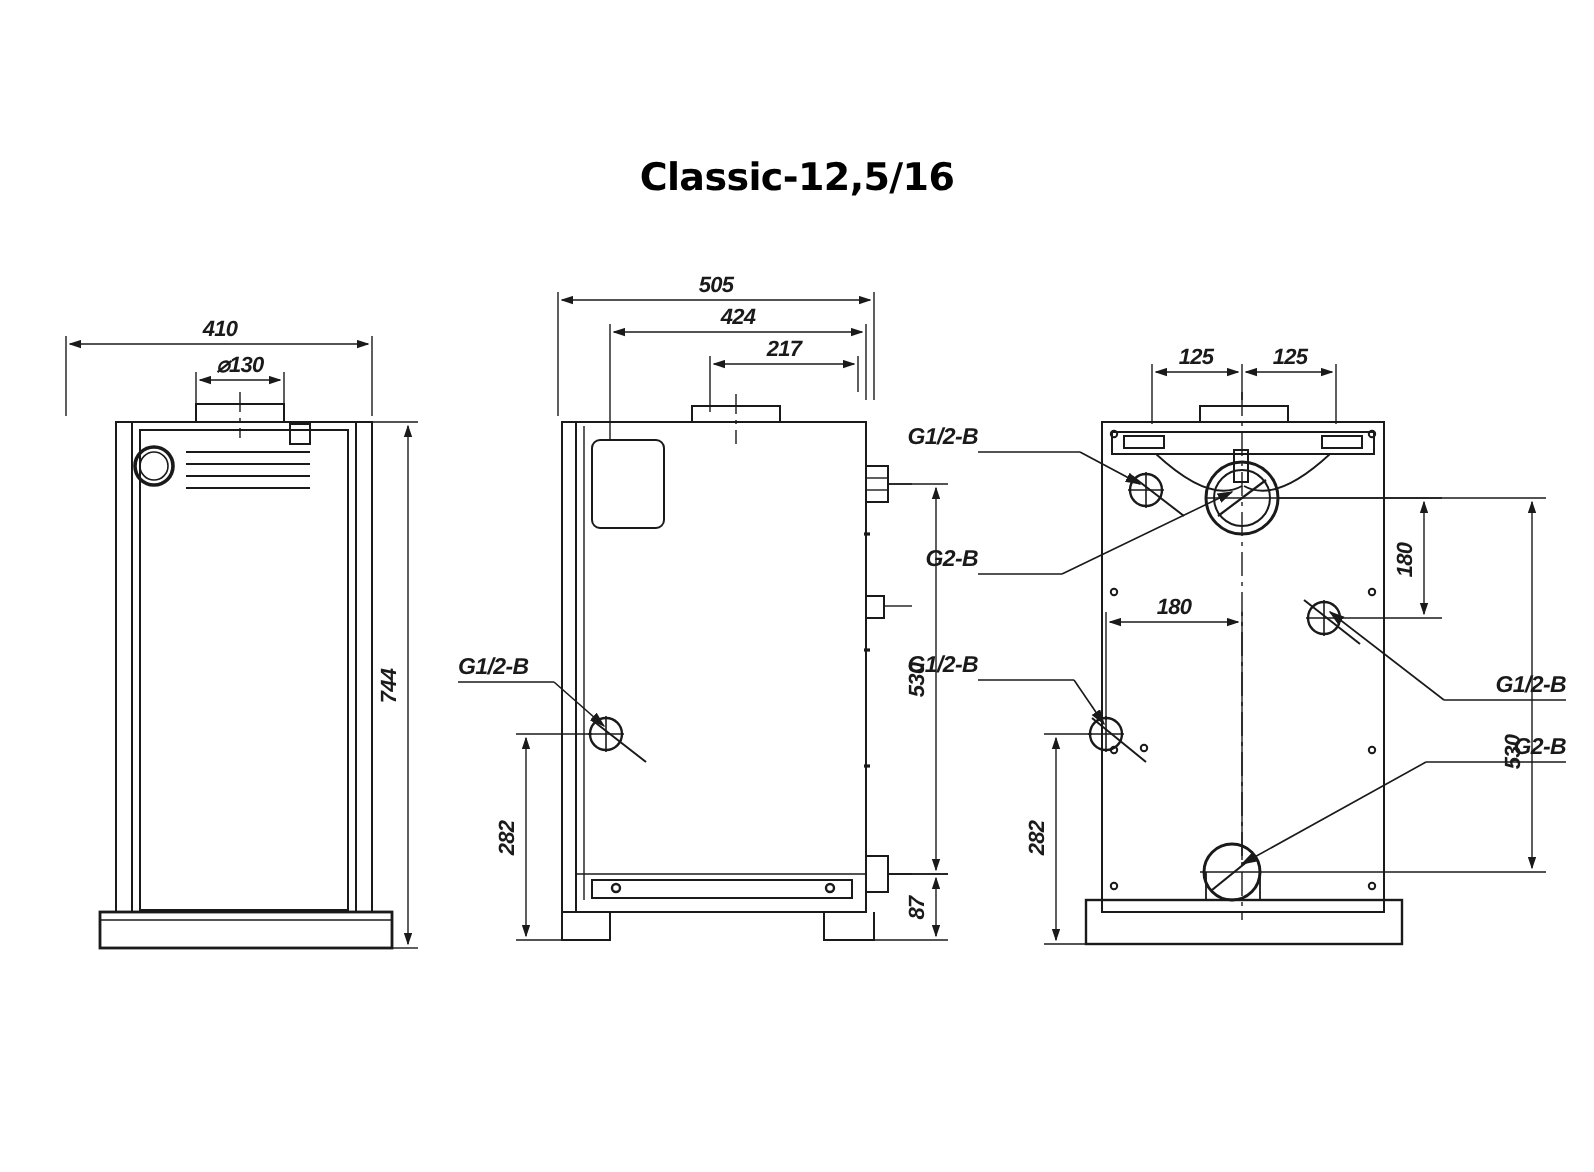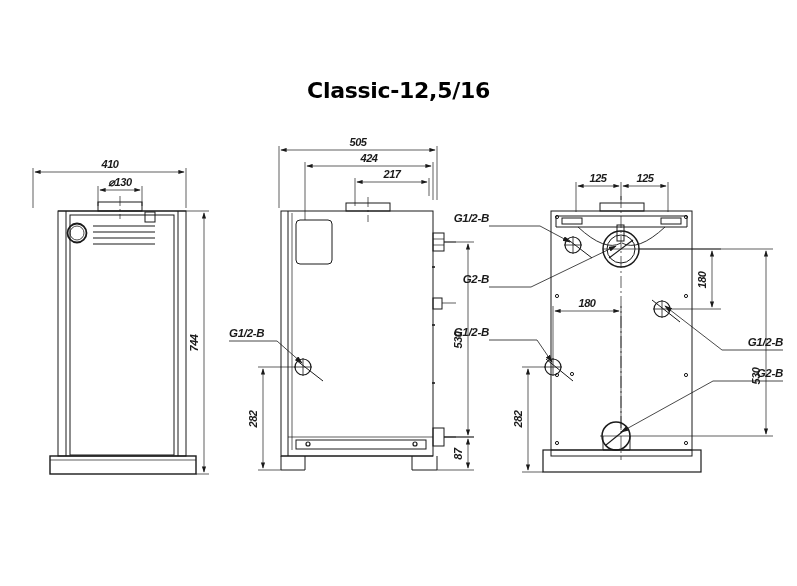--- a/index.html
+++ b/index.html
@@ -23,21 +23,21 @@
     background: #ffffff;
   }
   #page-title {
     position: absolute;
     left: 0;
     top: 78px;
     width: 797px;
     text-align: center;
     font-family: "DejaVu Sans", sans-serif;
     font-weight: bold;
-    font-size: 22px;
+    font-size: 19px;
     letter-spacing: -0.3px;
     color: #000000;
   }
   svg { display: block; }
   .dimtext {
     font-family: "Liberation Sans", sans-serif;
     font-size: 11px;
     font-style: italic;
     font-weight: bold;
     fill: #1a1a1a;

